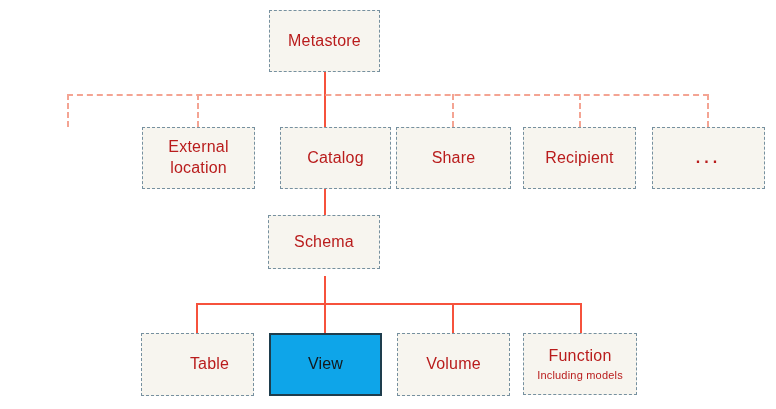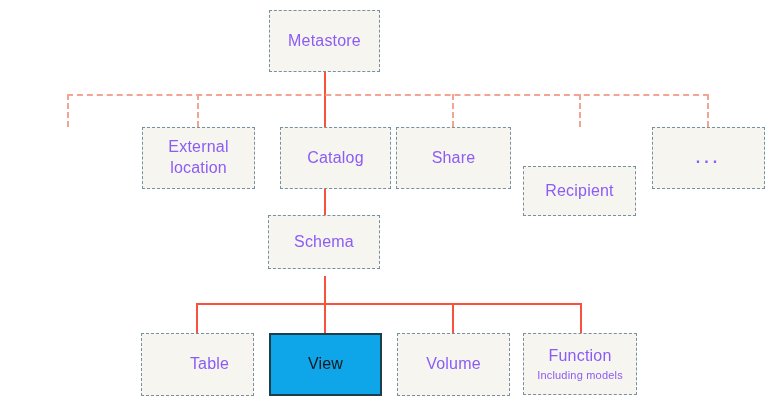--- a/index.html
+++ b/index.html
@@ -9,21 +9,21 @@
     height: 409px;
     background: #ffffff;
     overflow: hidden;
     font-family: "Liberation Sans", "DejaVu Sans", sans-serif;
   }
   .node {
     position: absolute;
     box-sizing: border-box;
     background: #f7f5ef;
     border: 1px dashed #76909f;
-    color: #8b5cf6;
+    color: #b91c1c;
     font-size: 16px;
     line-height: 1.3;
     letter-spacing: 0.2px;
     display: flex;
     flex-direction: column;
     align-items: center;
     justify-content: center;
     text-align: center;
     padding: 4px;
   }
@@ -75,21 +75,21 @@
 
   <div class="node" style="left:142px; top:127px; width:113px; height:62px;">
     <span>External location</span>
   </div>
   <div class="node" style="left:280px; top:127px; width:111px; height:62px;">
     <span>Catalog</span>
   </div>
   <div class="node" style="left:396px; top:127px; width:115px; height:62px;">
     <span>Share</span>
   </div>
-  <div class="node" style="left:523px; top:127px; width:113px; height:50px;margin-top:39px;">
+  <div class="node" style="left:523px; top:127px; width:113px; height:62px;">
     <span>Recipient</span>
   </div>
   <div class="node" style="left:652px; top:127px; width:113px; height:62px;">
     <span class="ellipsis-label">...</span>
   </div>
 
   <div class="node" style="left:268px; top:215px; width:112px; height:54px;">
     <span>Schema</span>
   </div>
 

